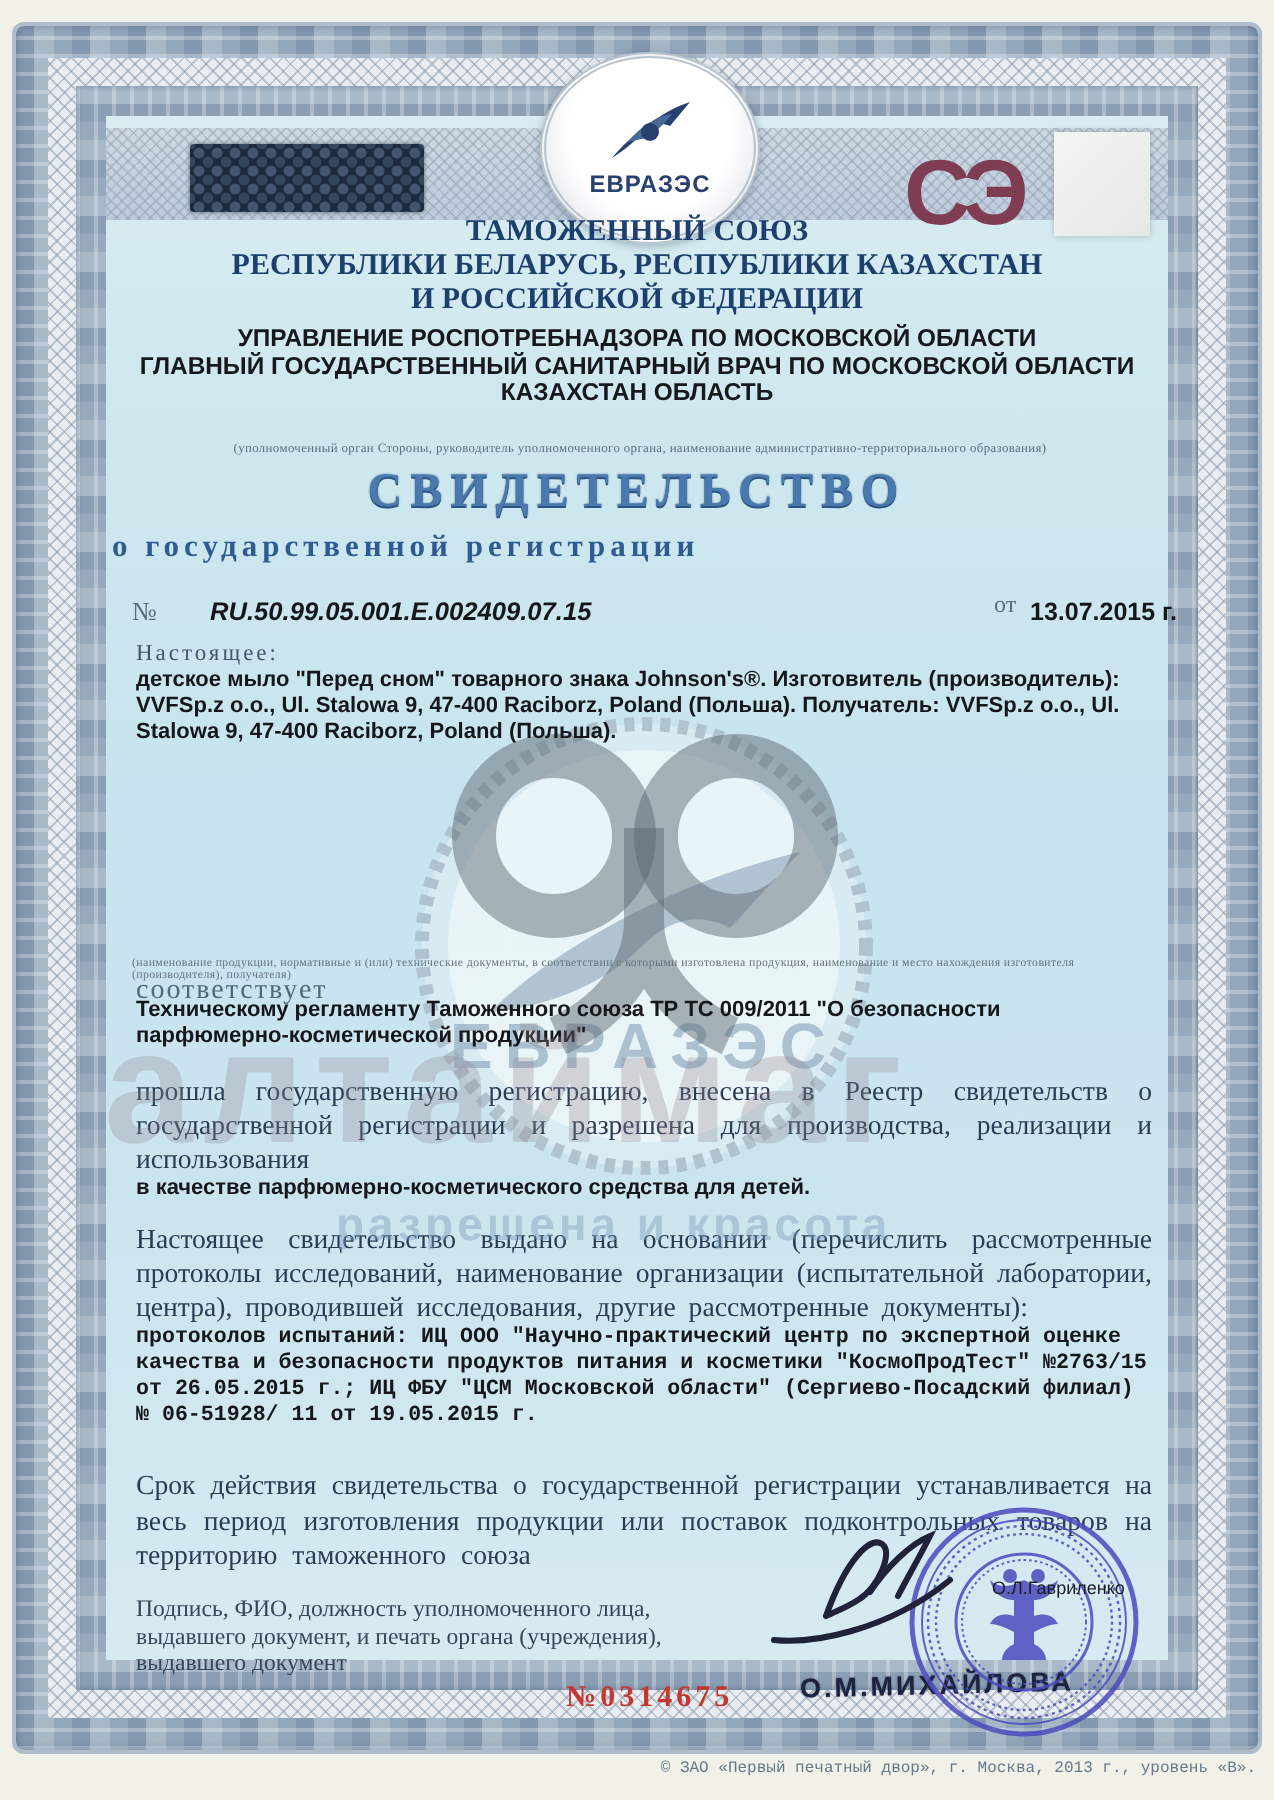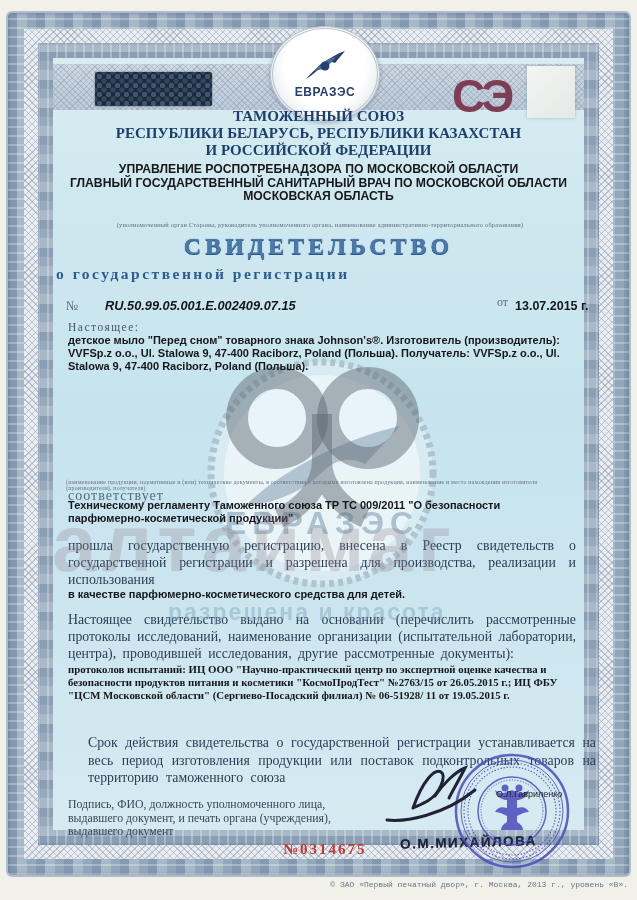--- a/index.html
+++ b/index.html
@@ -90,24 +90,24 @@
   .wm-big{left:52px;top:504px;width:600px;z-index:6;pointer-events:none;
     font-family:"Liberation Sans",sans-serif;font-weight:bold;font-size:80px;line-height:80px;
     letter-spacing:5px;color:rgba(146,134,142,.30);}
   .wm-small{left:168px;top:599px;z-index:6;pointer-events:none;
     font-family:"Liberation Sans",sans-serif;font-weight:bold;font-size:23px;
     letter-spacing:2px;color:rgba(125,158,185,.42);}
 
   
   .basis-intro{left:68px;top:611px;width:508px;z-index:5;font-size:13.8px;line-height:17px;
     text-align:justify;word-spacing:3px;color:#2a3c55;}
-  .protocols{left:68px;top:663px;width:508px;z-index:5;font-family:Liberation Serif, serif;
+  .protocols{left:68px;top:663px;width:508px;z-index:5;font-family:Liberation Mono, monospace;
     font-weight:bold;font-size:10.8px;line-height:13px;color:#15171b;}
   .validity{left:68px;top:734px;width:508px;z-index:5;font-size:13.8px;line-height:17.5px;
-    text-align:justify;word-spacing:4px;color:#2a3c55;margin-left:20px;}
+    text-align:justify;word-spacing:4px;color:#2a3c55;}
 
   
   .sig-caption{left:68px;top:798px;width:312px;z-index:5;font-size:11.8px;line-height:13.5px;color:#37475a;}
   .blank-no{left:283px;top:841px;z-index:7;font-weight:bold;font-size:15px;letter-spacing:2px;color:#c3382e;}
   .signer{left:400px;top:835px;z-index:7;font-family:"Liberation Sans",sans-serif;font-weight:bold;
     font-size:13.5px;letter-spacing:1.5px;color:#1d2240;transform:rotate(-1.5deg);
     text-shadow:0 0 1px rgba(29,34,64,.6);}
   .signature{left:383px;top:760px;width:100px;height:68px;z-index:8;}
   .stamp{left:453px;top:752px;width:118px;height:118px;z-index:7;opacity:.85;}
   .stamp-name{left:496px;top:789px;z-index:9;font-family:"Liberation Sans",sans-serif;
@@ -144,21 +144,21 @@
 <div class="abs white-square"></div>
 
 <div class="abs hdr-union">
   <div>ТАМОЖЕННЫЙ СОЮЗ</div>
   <div>РЕСПУБЛИКИ БЕЛАРУСЬ, РЕСПУБЛИКИ КАЗАХСТАН</div>
   <div>И РОССИЙСКОЙ ФЕДЕРАЦИИ</div>
 </div>
 <div class="abs hdr-auth">
   <div>УПРАВЛЕНИЕ РОСПОТРЕБНАДЗОРА ПО МОСКОВСКОЙ ОБЛАСТИ</div>
   <div>ГЛАВНЫЙ ГОСУДАРСТВЕННЫЙ САНИТАРНЫЙ ВРАЧ ПО МОСКОВСКОЙ ОБЛАСТИ</div>
-  <div>МОСКОВСКАЯ ОБЛАСТЬ</div>
+  <div>КАЗАХСТАН ОБЛАСТЬ</div>
 </div>
 <div class="abs caption cap1">(уполномоченный орган Стороны, руководитель уполномоченного органа, наименование административно-территориального образования)</div>
 
 <div class="abs title-main">СВИДЕТЕЛЬСТВО</div>
 <div class="abs title-sub">о государственной регистрации</div>
 
 <div class="abs no-label">№</div>
 <div class="abs no-value">RU.50.99.05.001.E.002409.07.15</div>
 <div class="abs ot-label">от</div>
 <div class="abs date-value">13.07.2015 г.</div>

